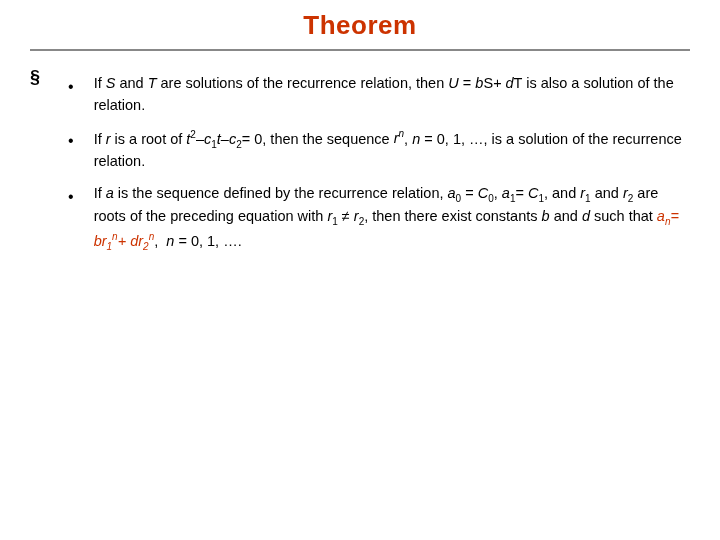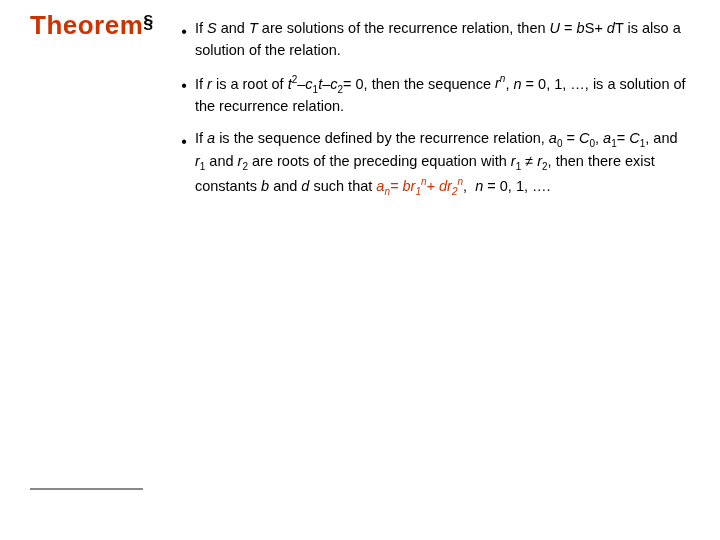--- a/index.html
+++ b/index.html
@@ -10,21 +10,21 @@
       font-family: Arial, sans-serif;
       font-size: 15px;
       color: #000000;
       overflow: hidden;
     }
     .page {
       width: 720px;
       height: 524px;
       padding: 10px 30px 20px 30px;
       display: flex;
-      flex-direction: row;
+      flex-direction: column;
     }
     .title-section {
       text-align: center;
       padding-bottom: 8px;
       border-bottom: 2px solid #888888;
       margin-bottom: 14px;
     }
     .title {
       font-size: 26px;
       font-weight: bold;
@@ -67,20 +67,21 @@
       line-height: 1.5;
     }
     .dot-bullet {
       margin-right: 8px;
       margin-top: 2px;
       flex-shrink: 0;
       font-size: 16px;
     }
     .sub-text {
       flex: 1;
+      margin-left: 12px;
     }
     .math-italic {
       font-style: italic;
     }
     .math-red {
       color: #cc3300;
       font-style: italic;
     }
     sup {
       font-size: 10px;

